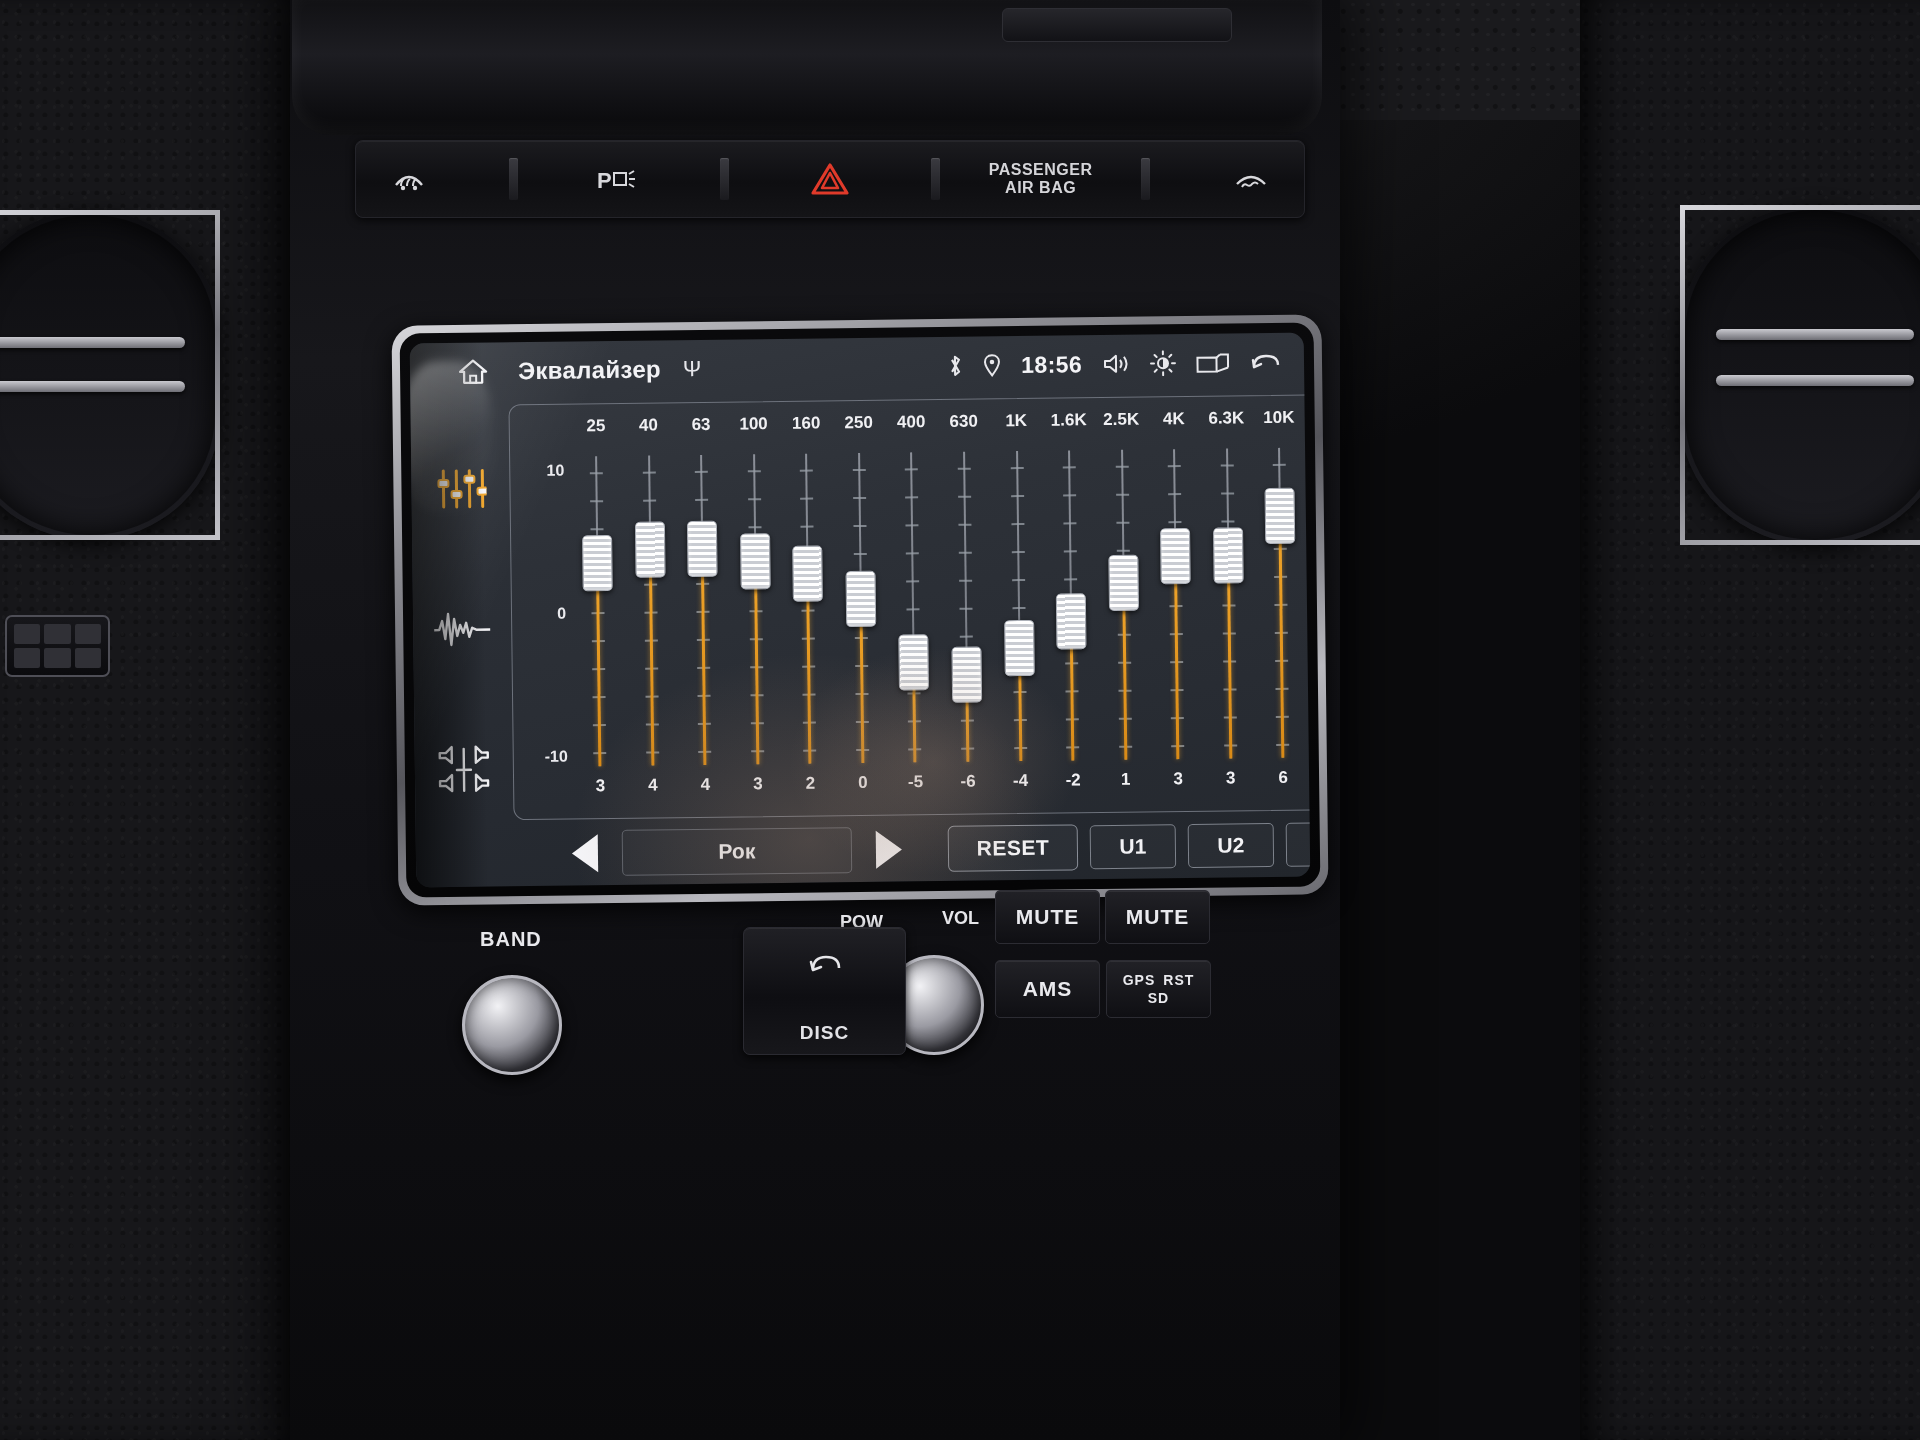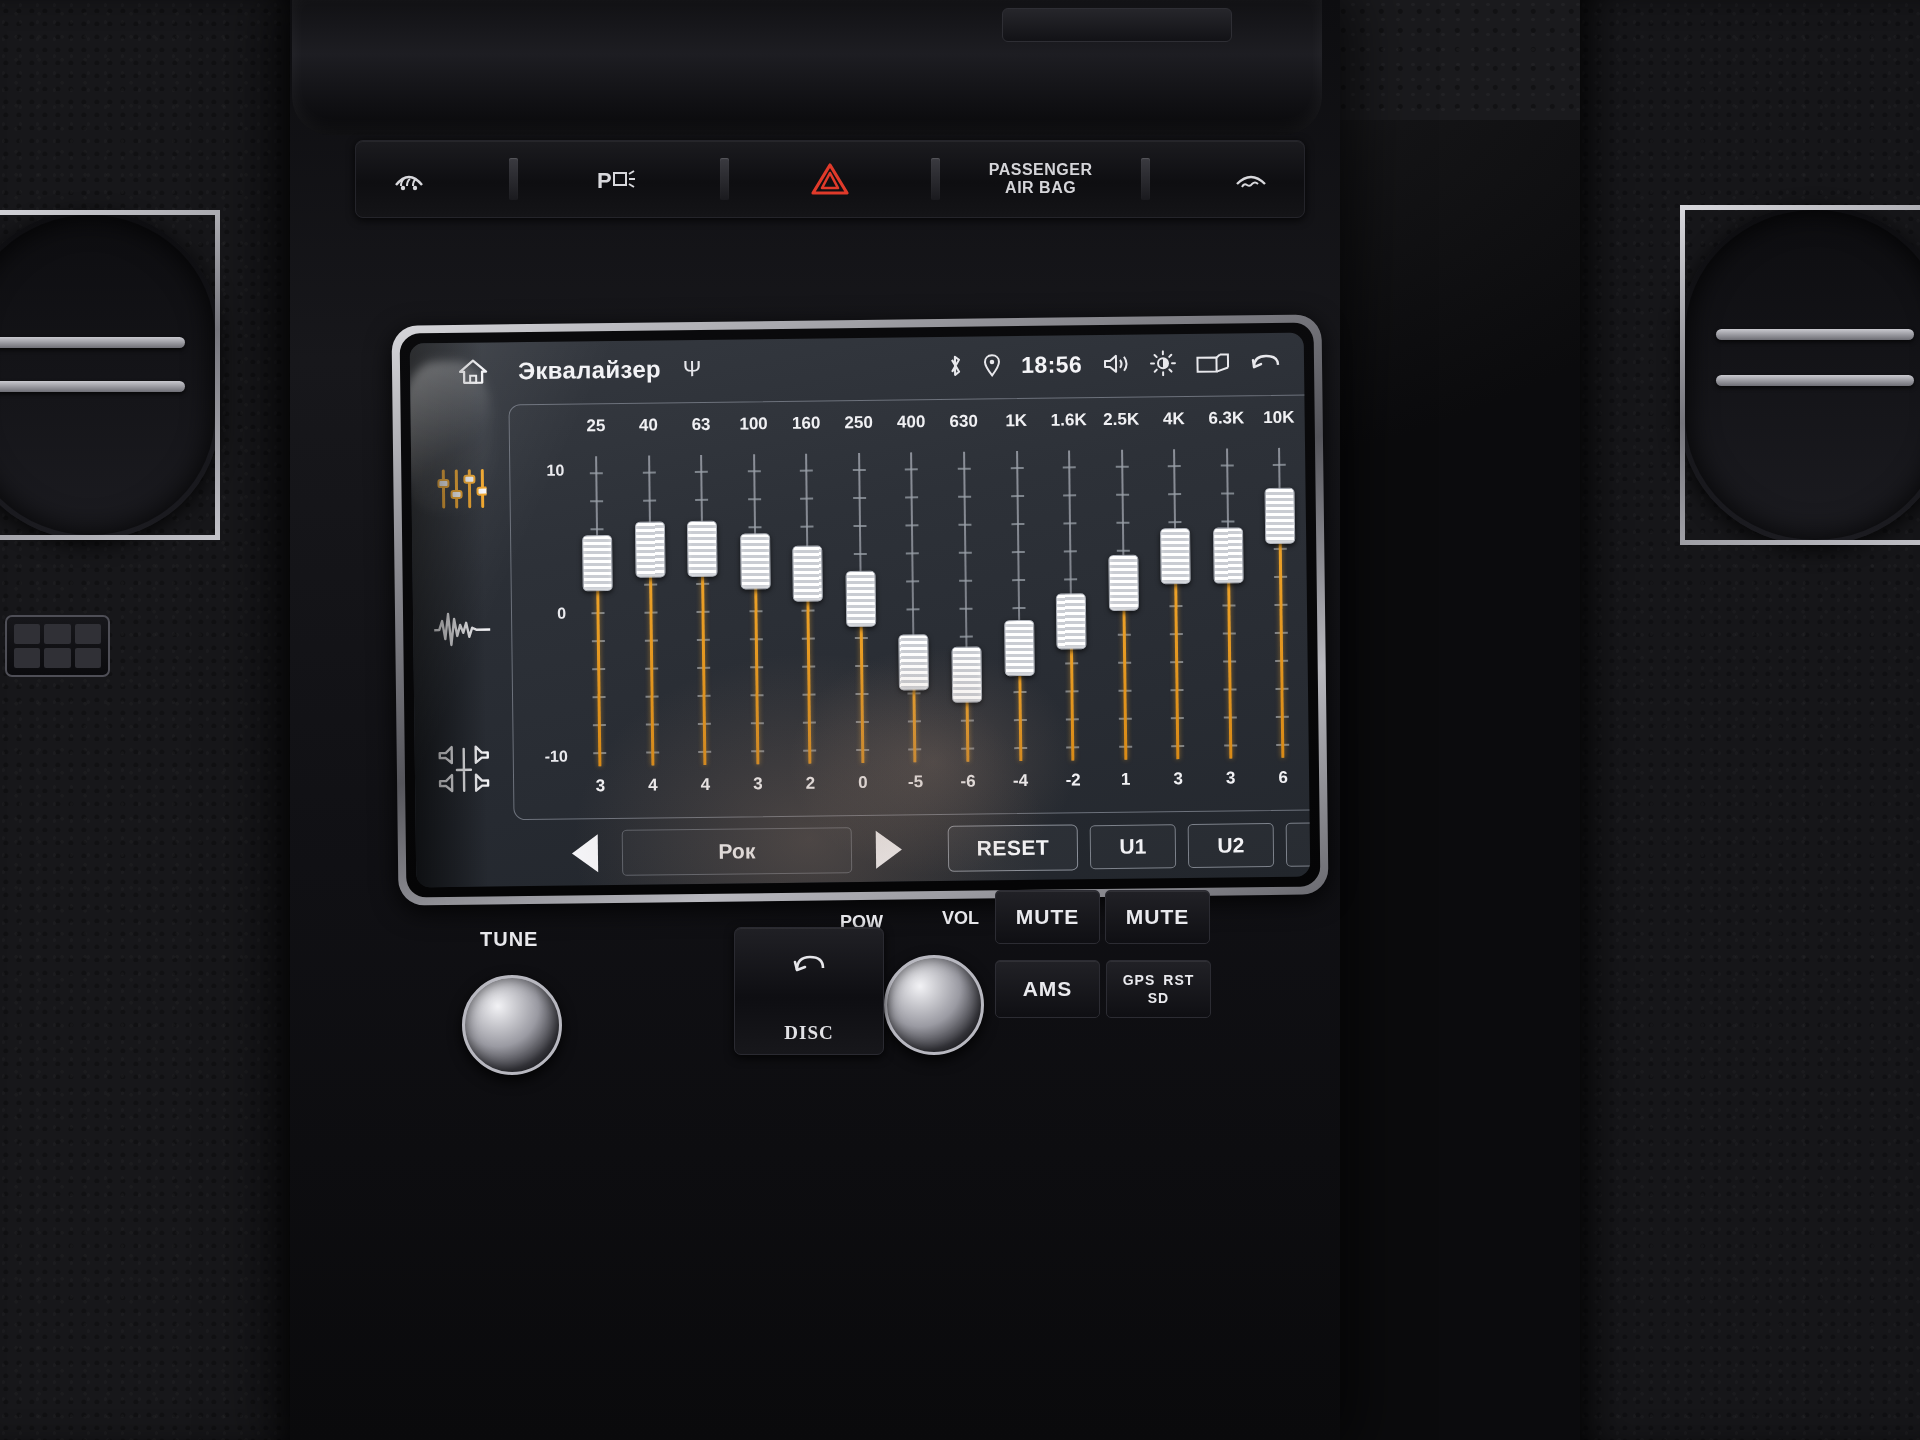--- a/index.html
+++ b/index.html
@@ -236,21 +236,21 @@
 
   
   #hw-row { position:absolute; left:560px; top:915px; width:730px; height:150px; }
   .hw-panel {
     position:absolute;
     background: linear-gradient(180deg,#202025 0%,#0e0e12 55%,#17171b 100%);
     border:1px solid #2a2a31; border-radius:7px;
     box-shadow: 0 3px 10px rgba(0,0,0,.8), inset 0 1px 0 rgba(255,255,255,.06);
   }
   #panel-nav { left:18px; top:12px; width:150px; height:128px; }
-  #panel-disc { left:174px; top:12px; width:150px; height:128px;font-family:Liberation Serif, serif; }
+  #panel-disc { left:183px; top:12px; width:163px; height:128px; }
   .hw-label { position:absolute; bottom:10px; width:100%; text-align:center;
               color:#e2e2e6; font-size:19px; font-weight:700; letter-spacing:1px; }
   .hw-glyph { position:absolute; top:22px; width:100%; text-align:center; color:#e6e6ea; font-size:30px; }
 
   #tune-label { position:absolute; left:480px; top:928px; color:#e8e8ec; font-size:20px; font-weight:700; letter-spacing:1px; }
   .knobdial {
     position:absolute; width:100px; height:100px; border-radius:50%;
     background: radial-gradient(circle at 35% 30%, #f2f2f5 0%, #9a9aa2 45%, #3a3a40 72%, #15151a 100%);
     border:3px solid #b8b8c0;
     box-shadow: 0 5px 14px rgba(0,0,0,.85), inset 0 0 14px rgba(0,0,0,.55);
@@ -776,21 +776,21 @@
         </div>
       </div>
 
       <div id="screen-darkband"></div>
       <div id="screen-glare"></div>
       <div id="screen-gloss"></div>
     </div>
    </div>
   </div>
 
-  <div id="tune-label">TUNE</div>
+  <div id="tune-label">BAND</div>
   <div class="knobdial" id="tune-knob"></div>
   <div id="pow-label">POW</div>
   <div id="vol-label">VOL</div>
   <div class="knobdial" id="vol-knob"></div>
 
   <div id="hw-row">
     <div class="hw-panel" id="panel-disc">
       <div class="hw-glyph">
         <svg width="36" height="28" viewBox="0 0 36 28">
           <path d="M6 20 q0 -13 13 -13 q13 0 13 11" fill="none" stroke="#e6e6ea" stroke-width="2.6"></path>

